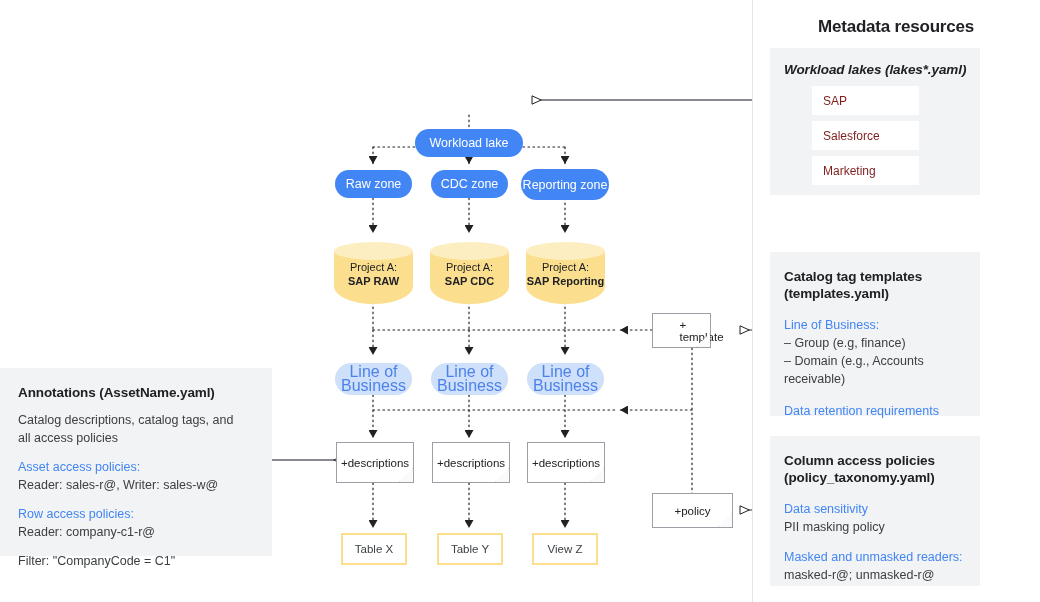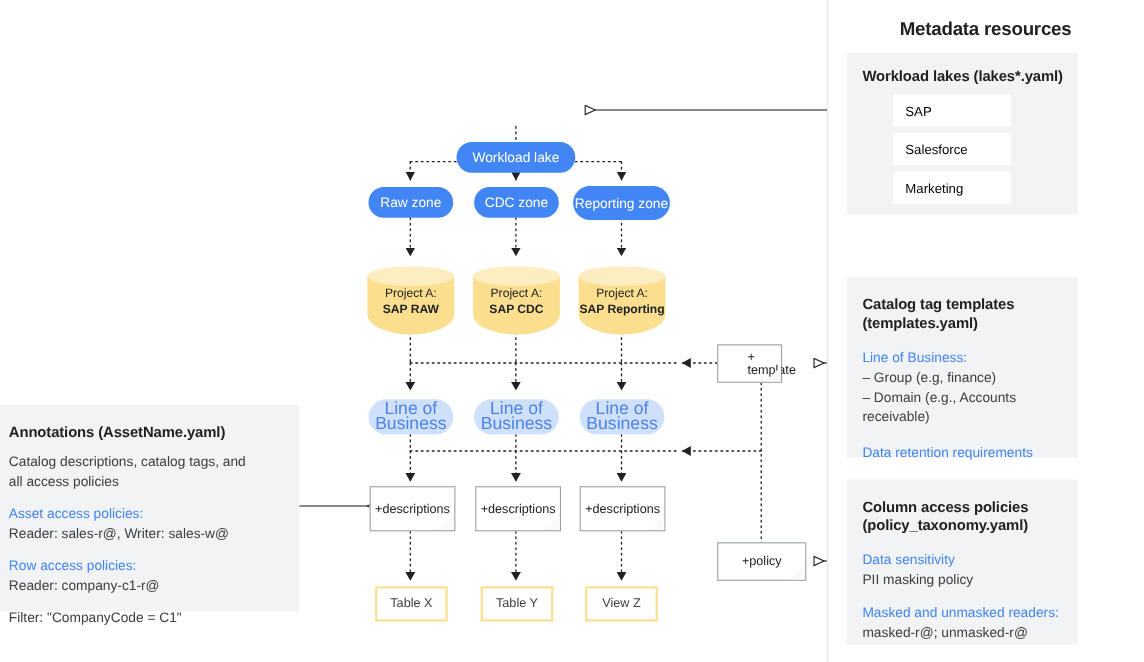--- a/index.html
+++ b/index.html
@@ -23,21 +23,21 @@
   }
   .card-sub{font-size:12.5px;color:#3c4043;line-height:18px;}
   .card-blue{font-size:12.5px;color:#4285f4;line-height:18px;}
   .big-title{
     position:absolute;font-weight:bold;font-size:17px;color:#202124;
     text-align:center;letter-spacing:-0.2px;
   }
 
   .white-item{
     position:absolute;background:#ffffff;box-sizing:border-box;
-    font-size:12px;color:#000000;display:flex;align-items:center;
+    font-size:12px;color:#7f1d1d;display:flex;align-items:center;
     padding-left:11px;
   }
 
   
   .pill{
     position:absolute;border-radius:999px;background:#4285f4;color:#ffffff;
     display:flex;align-items:center;justify-content:center;text-align:center;
     font-size:12.5px;line-height:14px;box-sizing:border-box;
   }
   .pill-light{
@@ -138,21 +138,21 @@
       <path d="M770,330 L740,330" marker-end="url(#openArrow)"></path>
       <path d="M770,510 L740,510" marker-end="url(#openArrow)"></path>
     </g>
   </svg>
 
   <div class="panel-outline" style="left:752px;top:0px;width:288px;height:602px;"></div>
 
   <div class="big-title" style="left:752px;top:17px;width:288px;">Metadata resources</div>
 
   <div class="gray-card" style="left:770px;top:48px;width:210px;height:147px;">
-    <div class="card-title" style="padding:13px 0 0 14px;">Workload lakes (lakes*.yaml)</div>
+    <div class="card-title" style="padding:13px 0 0 14px;font-style:italic;">Workload lakes (lakes*.yaml)</div>
   </div>
   <div class="white-item" style="left:812px;top:86px;width:107px;height:29px;">SAP</div>
   <div class="white-item" style="left:812px;top:121px;width:107px;height:29px;">Salesforce</div>
   <div class="white-item" style="left:812px;top:156px;width:107px;height:29px;text-align:right;">Marketing</div>
 
   <div class="gray-card" style="left:770px;top:252px;width:210px;height:164px;padding:16px 14px;">
     <div class="card-title">Catalog tag templates</div>
     <div class="card-title">(templates.yaml)</div>
     <div class="card-blue" style="margin-top:14px;">Line of Business:</div>
     <div class="card-sub">– Group (e.g, finance)</div>
@@ -162,21 +162,21 @@
 
   <div class="gray-card" style="left:770px;top:436px;width:210px;height:150px;padding:16px 14px;">
     <div class="card-title">Column access policies</div>
     <div class="card-title">(policy_taxonomy.yaml)</div>
     <div class="card-blue" style="margin-top:14px;">Data sensitivity</div>
     <div class="card-sub">PII masking policy</div>
     <div class="card-blue" style="margin-top:12px;">Masked and unmasked readers:</div>
     <div class="card-sub">masked-r@; unmasked-r@</div>
   </div>
 
-  <div class="gray-card" style="left:0px;top:368px;width:272px;height:188px;padding:16px 8px;">
+  <div class="gray-card" style="left:0px;top:368px;width:272px;height:188px;padding:16px 18px;">
     <div class="card-title">Annotations (AssetName.yaml)</div>
     <div class="card-sub" style="margin-top:10px;">Catalog descriptions, catalog tags, and</div>
     <div class="card-sub">all access policies</div>
     <div class="card-blue" style="margin-top:11px;">Asset access policies:</div>
     <div class="card-sub">Reader: sales-r@, Writer: sales-w@</div>
     <div class="card-blue" style="margin-top:11px;">Row access policies:</div>
     <div class="card-sub">Reader: company-c1-r@</div>
     <div class="card-sub" style="margin-top:11px;">Filter: "CompanyCode = C1"</div>
   </div>
 

